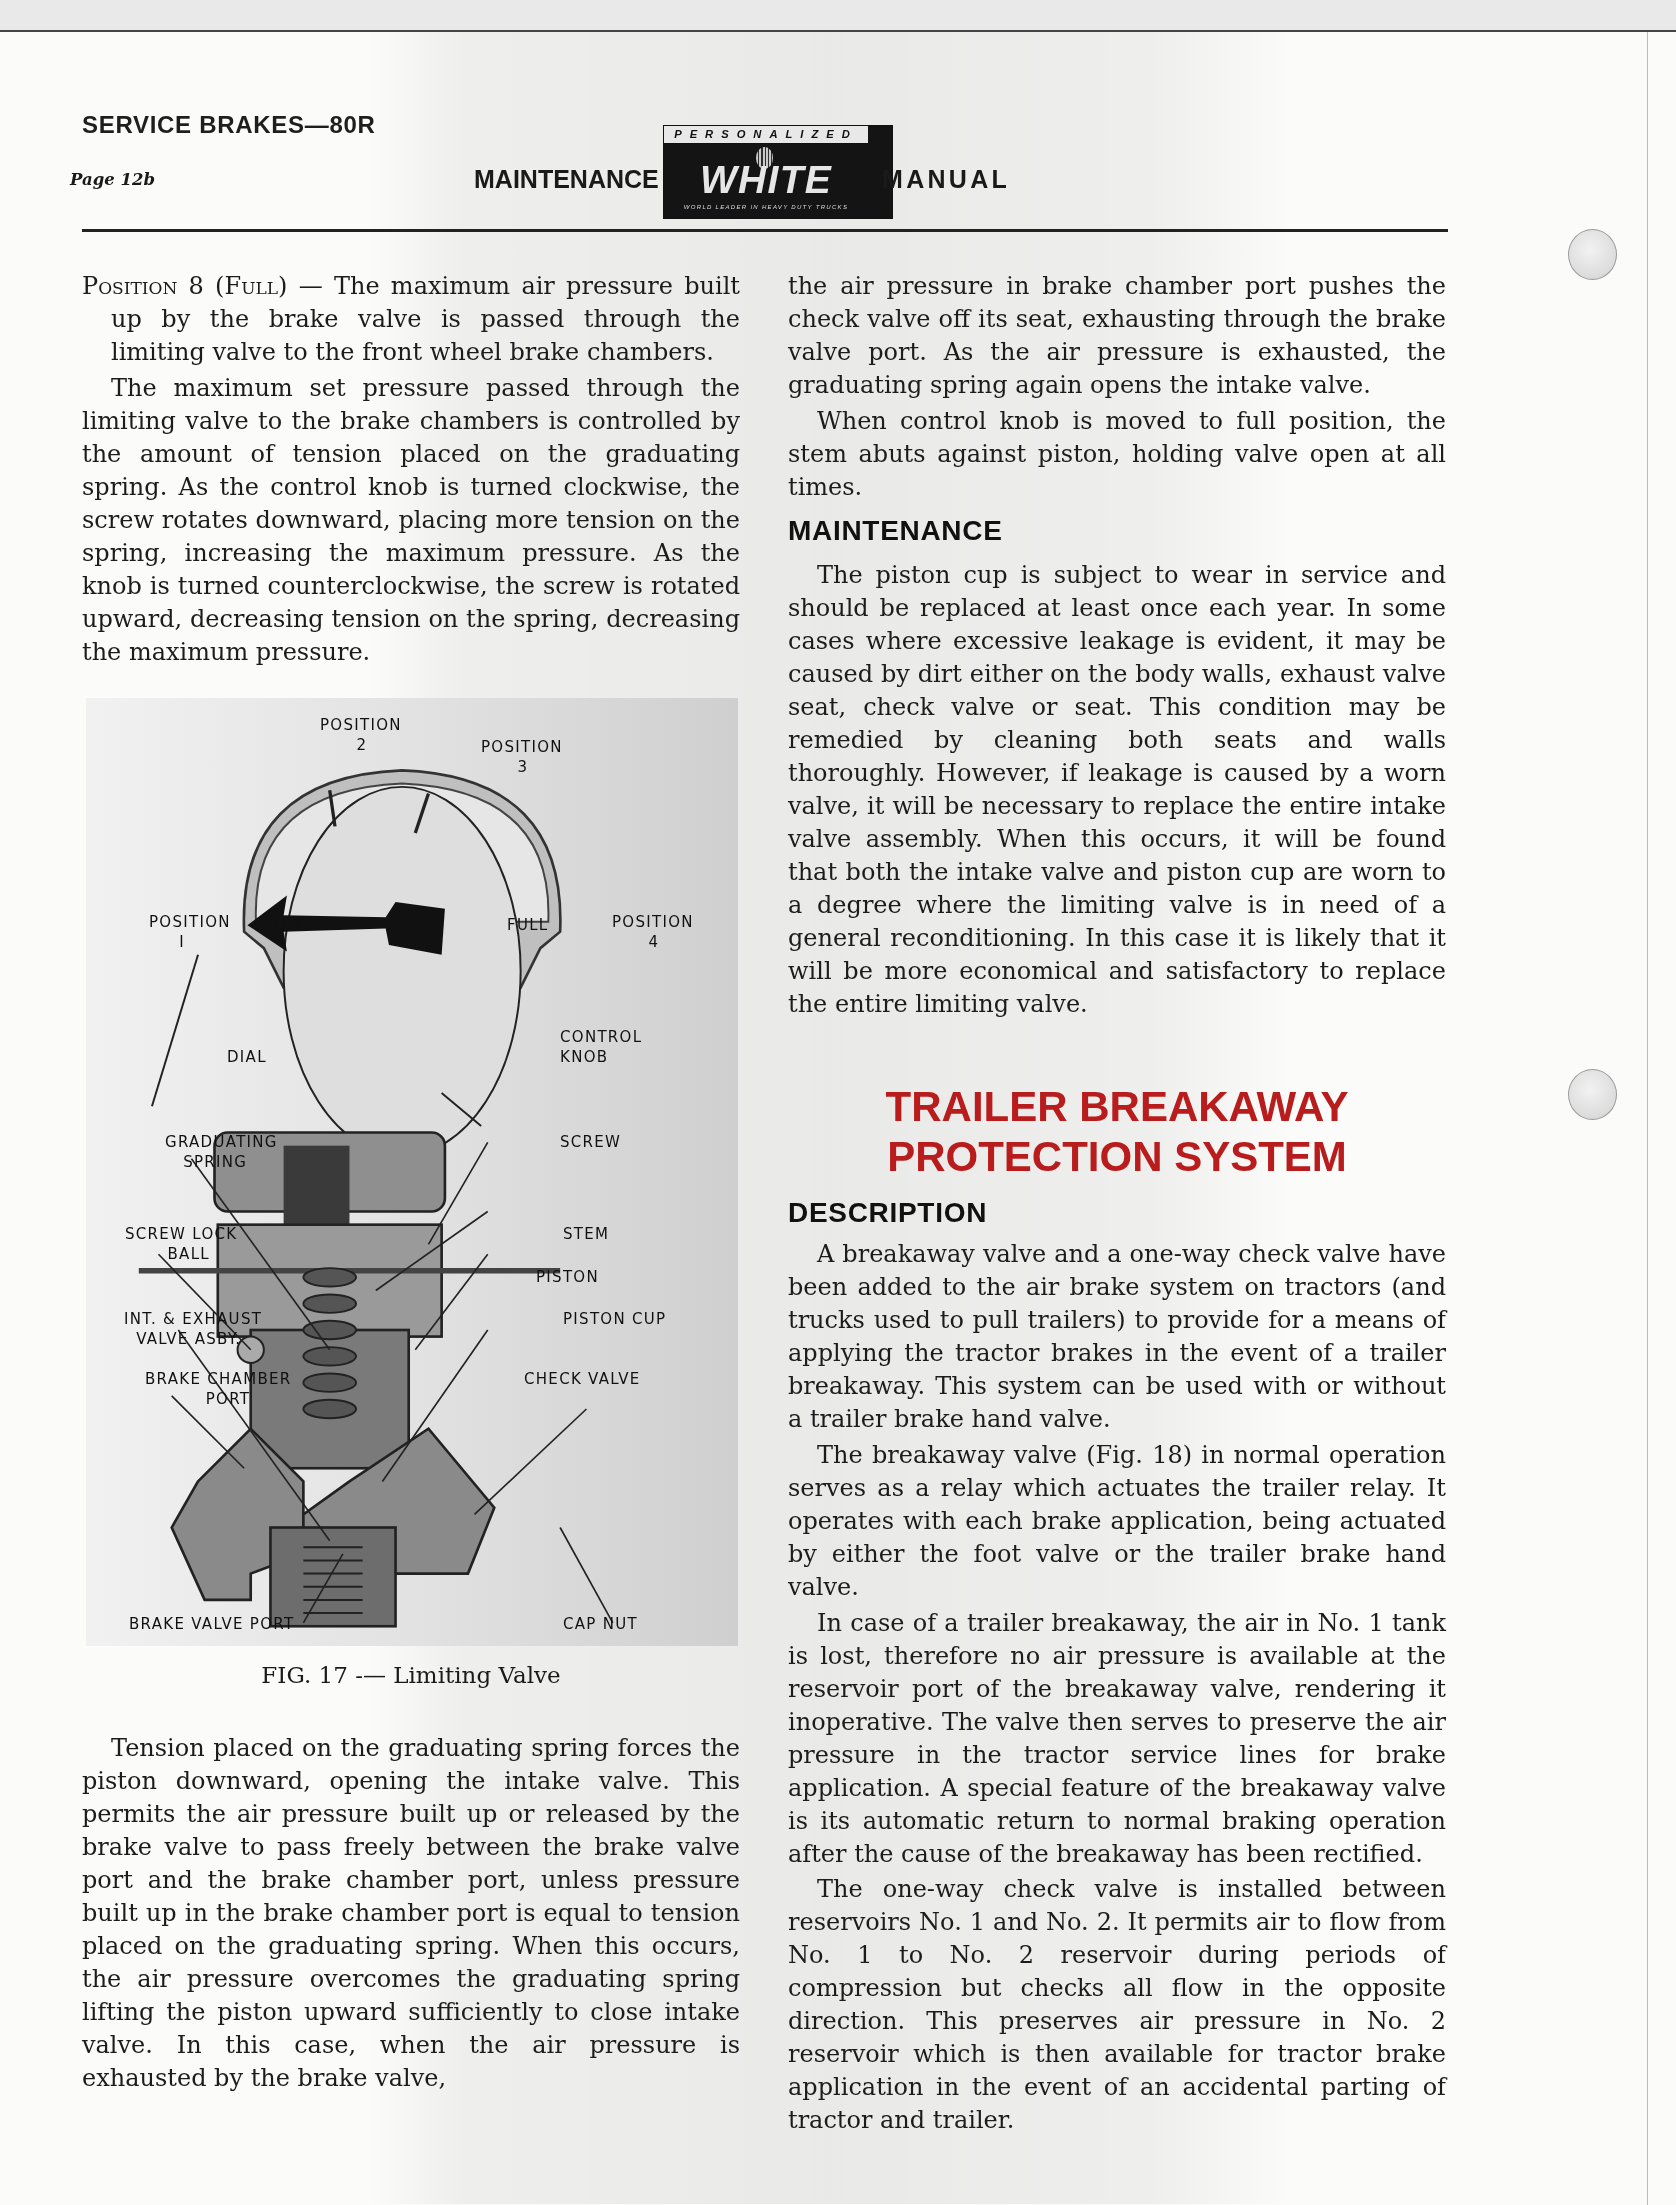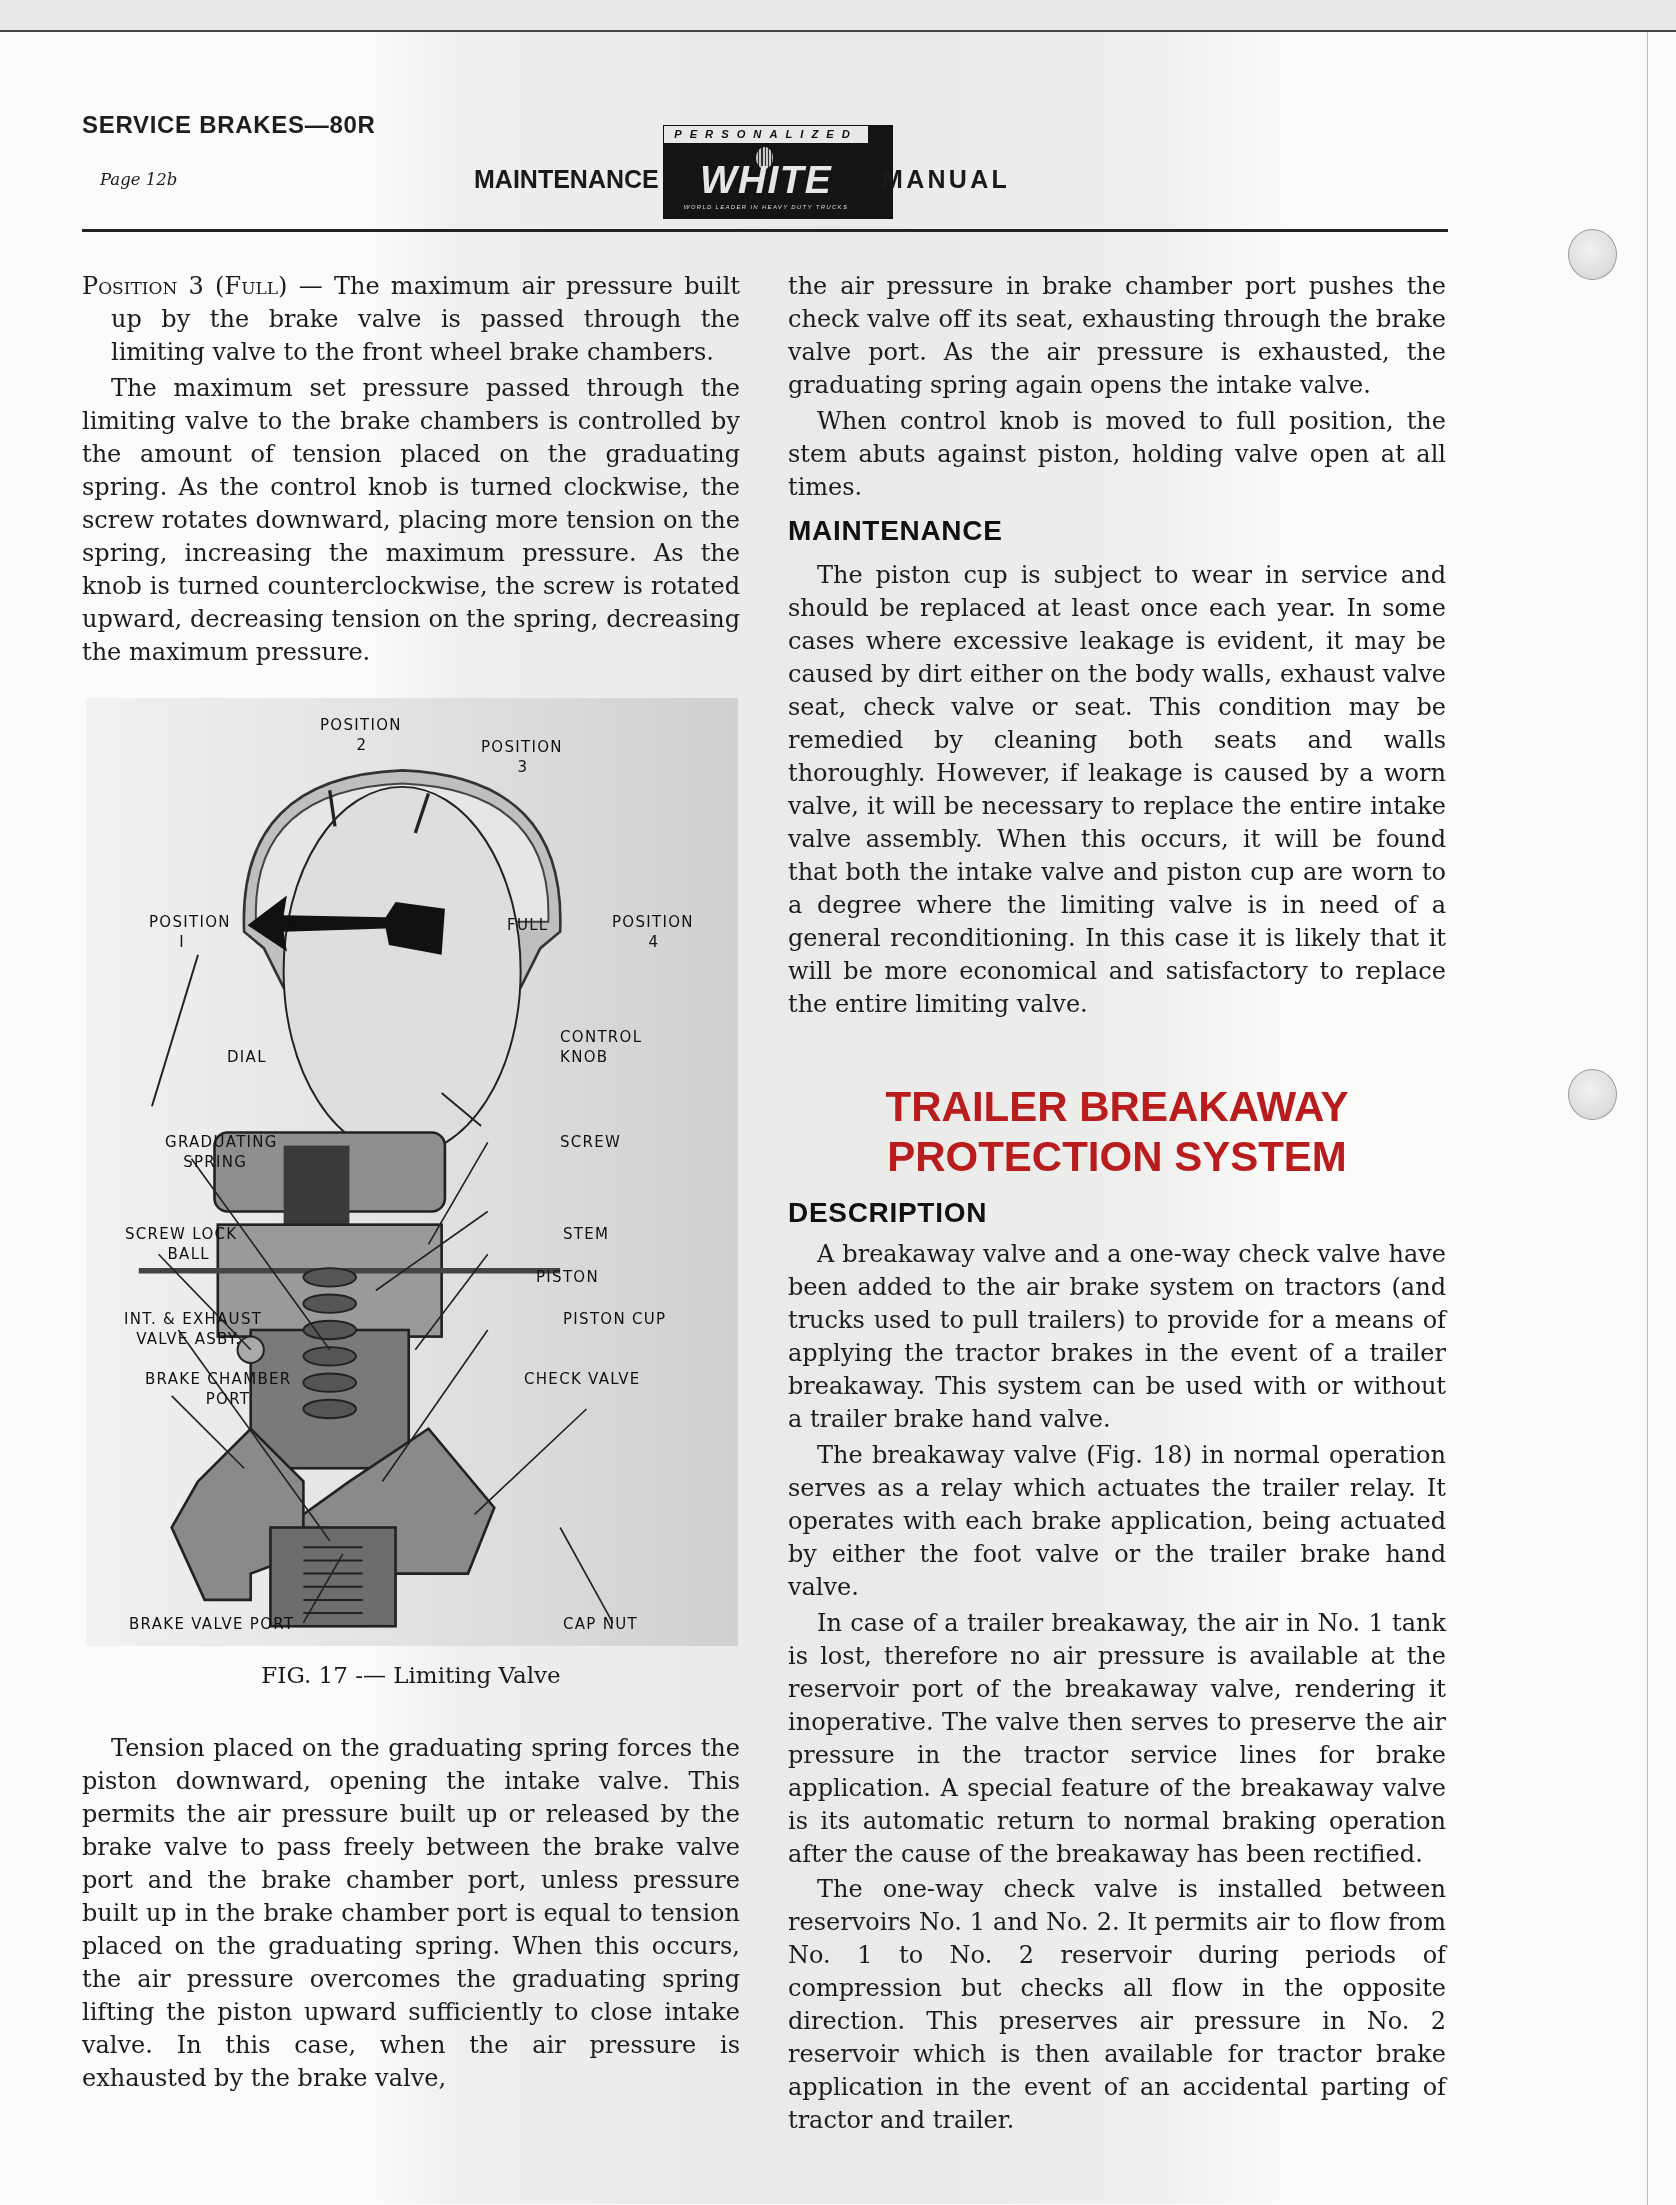--- a/index.html
+++ b/index.html
@@ -11,21 +11,21 @@
   }
   .topband { position:absolute; left:0; top:0; width:1676px; height:30px; background:#e9e9e9; border-bottom:2px solid #444; }
   .scan-shade { position:absolute; left:369px; top:32px; width:921px; height:2172px;
     background:linear-gradient(90deg, rgba(0,0,0,0) 0%, rgba(0,0,0,0.05) 10%, rgba(0,0,0,0.07) 50%, rgba(0,0,0,0.05) 85%, rgba(0,0,0,0) 100%); pointer-events:none; }
   .edge-line { position:absolute; left:1647px; top:32px; width:1.3px; height:2174px; background:#bdbdbd; }
   .hole { position:absolute; left:1568px; width:47px; height:49px; border-radius:50%;
     background:radial-gradient(circle at 45% 40%, #f2f2f2 0%, #dcdcdc 70%, #b0b0b0 100%); border:1.3px solid #9a9a9a; }
 
   .running-title { position:absolute; left:82px; top:111px; font-family:"Liberation Sans", sans-serif; font-weight:bold;
     font-size:24px; letter-spacing:0.7px; color:#1e1e1e; }
-  .page-no { position:absolute; left:100px; top:170px; font-style:italic; font-size:16.5px; font-family:"DejaVu Serif", serif; }
+  .page-no { position:absolute; left:70px; top:170px; font-style:italic; font-size:16.5px; font-family:"DejaVu Serif", serif;font-weight:bold; }
   .hdr-maint { position:absolute; left:474px; top:165px; font-family:"Liberation Sans", sans-serif; font-weight:bold; font-size:25px; color:#1a1a1a; }
   .hdr-manual { position:absolute; left:882px; top:165px; font-family:"Liberation Sans", sans-serif; font-weight:bold; font-size:25px; letter-spacing:3.3px; color:#1a1a1a; }
   .logo { position:absolute; left:663px; top:125px; width:204px; height:92px; background:#141414; border:1.3px solid #111;padding-left:24px; }
   .logo-top { position:absolute; left:0; top:0; width:204px; height:17px; background:#e8e8e8; border-bottom:1.3px solid #111;
     font-family:"Liberation Sans", sans-serif; font-weight:bold; font-style:italic; font-size:11.2px; letter-spacing:8px; text-align:center; line-height:17px; color:#111; }
   .logo-globe { position:absolute; left:92px; top:21px; width:17px; height:22.4px; border-radius:50%;
     background:repeating-linear-gradient(90deg,#ddd 0 2px,#333 2px 3.3px), #ddd; opacity:0.9; }
   .logo-word { position:absolute; left:0; top:33px; width:204px; text-align:center; font-family:"Liberation Sans", sans-serif;
     font-weight:bold; font-style:italic; font-size:39px; color:#e6e6e6; letter-spacing:1.3px; line-height:42px; }
   .logo-tag { position:absolute; left:0; top:78px; width:204px; text-align:center; font-family:"Liberation Sans", sans-serif;
@@ -64,21 +64,21 @@
 <div class="logo">
   <div class="logo-top">PERSONALIZED</div>
   <div class="logo-globe"></div>
   <div class="logo-word">WHITE</div>
   <div class="logo-tag">WORLD LEADER IN HEAVY DUTY TRUCKS</div>
 </div>
 <div class="hdr-manual">MANUAL</div>
 <div class="rule"></div>
 
 <div class="col left" style="top:270px;">
-  <p class="hang"><span class="smallcaps">Position 3 (Full)</span><span> — The maximum air pressure built up by the brake valve is passed through the limiting valve to the front wheel brake chambers.</span></p>
+  <p class="hang"><span class="smallcaps">Position 8 (Full)</span><span> — The maximum air pressure built up by the brake valve is passed through the limiting valve to the front wheel brake chambers.</span></p>
   <p>The maximum set pressure passed through the limiting valve to the brake chambers is controlled by the amount of tension placed on the graduating spring. As the control knob is turned clockwise, the screw rotates downward, placing more tension on the spring, increasing the maximum pressure. As the knob is turned counterclockwise, the screw is rotated upward, decreasing tension on the spring, decreasing the maximum pressure.</p>
 </div>
 
 <div class="figure">
   <svg class="fig-svg" width="652" height="948" viewBox="0 0 990 1440">
 
     <path d="M240 355 Q230 120 480 110 Q730 120 720 355 L690 380 L660 440 L300 440 L270 380 Z" fill="#bfbfbf" stroke="#333" stroke-width="4"></path>
     <path d="M258 340 Q250 140 480 130 Q710 140 702 340 Z" fill="#e6e6e6" stroke="#444" stroke-width="3"></path>
     <ellipse cx="480" cy="415" rx="180" ry="280" fill="#dedede" stroke="#222" stroke-width="3"></ellipse>
     <line x1="370" y1="140" x2="378" y2="195" stroke="#222" stroke-width="5"></line>

